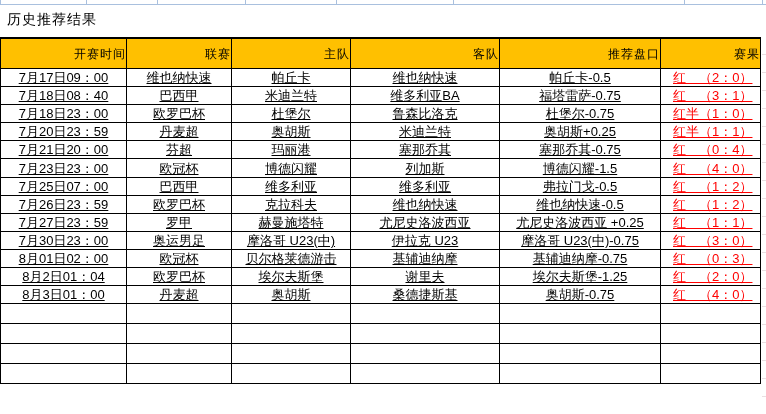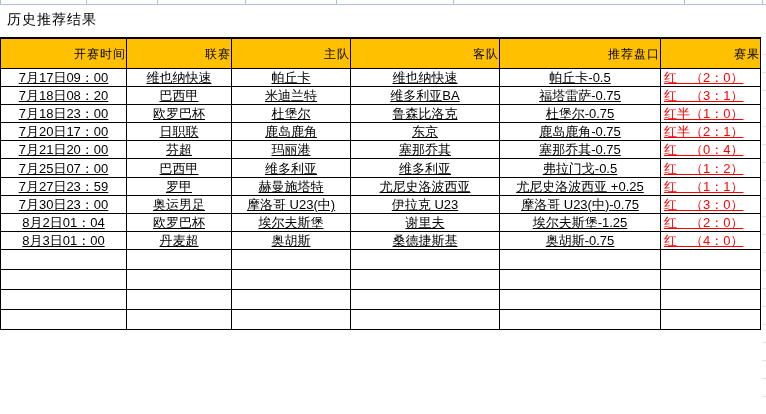--- a/index.html
+++ b/index.html
@@ -21,21 +21,21 @@
   .grid th,.grid td{
     border:1px solid #000;padding:0;overflow:hidden;white-space:nowrap;
     line-height:1;vertical-align:middle;
   }
   .grid th{
     height:29px;background:var(--header-bg,#ffc000);
     font-size:12px;font-weight:normal;text-align:right;letter-spacing:1px;
   }
   .grid td{height:17.1px;font-size:13px;text-align:center;}
   .grid td.filled{text-decoration:underline;}
-  .grid td.result{color:var(--result-red,#f00);text-align:left;padding-left:3px;}
+  .grid td.result{color:var(--result-red,#f00);text-align:left;padding-left:12px;}
   .grid tr.empty td{height:19px;}
   
   .right-gutter{
     position:absolute;top:37px;left:762px;width:4px;height:377px;
     background:repeating-linear-gradient(to bottom,#ffffff 0 17px,#e4d6da 17px 18px);
     opacity:.8;
   }
 </style>
 </head>
 <body>
@@ -77,76 +77,100 @@
     <tbody id="tbody">
         <tr>
           <td class="filled">7月17日09：00</td>
           <td class="filled">维也纳快速</td>
           <td class="filled">帕丘卡</td>
           <td class="filled">维也纳快速</td>
           <td class="filled">帕丘卡-0.5</td>
           <td class="filled result">红　（2：0）</td>
         </tr>
         <tr>
-          <td class="filled">7月18日08：20</td>
+          <td class="filled">7月18日08：40</td>
           <td class="filled">巴西甲</td>
           <td class="filled">米迪兰特</td>
           <td class="filled">维多利亚BA</td>
           <td class="filled">福塔雷萨-0.75</td>
           <td class="filled result">红　（3：1）</td>
         </tr>
         <tr>
           <td class="filled">7月18日23：00</td>
           <td class="filled">欧罗巴杯</td>
           <td class="filled">杜堡尔</td>
           <td class="filled">鲁森比洛克</td>
           <td class="filled">杜堡尔-0.75</td>
           <td class="filled result">红半（1：0）</td>
         </tr>
         <tr>
-          <td class="filled">7月20日17：00</td>
-          <td class="filled">日职联</td>
-          <td class="filled">鹿岛鹿角</td>
-          <td class="filled">东京</td>
-          <td class="filled">鹿岛鹿角-0.75</td>
-          <td class="filled result">红半（2：1）</td>
+          <td class="filled">7月20日23：59</td>
+          <td class="filled">丹麦超</td>
+          <td class="filled">奥胡斯</td>
+          <td class="filled">米迪兰特</td>
+          <td class="filled">奥胡斯+0.25</td>
+          <td class="filled result">红半（1：1）</td>
         </tr>
         <tr>
           <td class="filled">7月21日20：00</td>
           <td class="filled">芬超</td>
           <td class="filled">玛丽港</td>
           <td class="filled">塞那乔其</td>
           <td class="filled">塞那乔其-0.75</td>
           <td class="filled result">红　（0：4）</td>
         </tr>
         <tr>
+          <td class="filled">7月23日23：00</td>
+          <td class="filled">欧冠杯</td>
+          <td class="filled">博德闪耀</td>
+          <td class="filled">列加斯</td>
+          <td class="filled">博德闪耀-1.5</td>
+          <td class="filled result">红　（4：0）</td>
+        </tr>
+        <tr>
           <td class="filled">7月25日07：00</td>
           <td class="filled">巴西甲</td>
           <td class="filled">维多利亚</td>
           <td class="filled">维多利亚</td>
           <td class="filled">弗拉门戈-0.5</td>
           <td class="filled result">红　（1：2）</td>
         </tr>
         <tr>
+          <td class="filled">7月26日23：59</td>
+          <td class="filled">欧罗巴杯</td>
+          <td class="filled">克拉科夫</td>
+          <td class="filled">维也纳快速</td>
+          <td class="filled">维也纳快速-0.5</td>
+          <td class="filled result">红　（1：2）</td>
+        </tr>
+        <tr>
           <td class="filled">7月27日23：59</td>
           <td class="filled">罗甲</td>
           <td class="filled">赫曼施塔特</td>
           <td class="filled">尤尼史洛波西亚</td>
           <td class="filled">尤尼史洛波西亚 +0.25</td>
           <td class="filled result">红　（1：1）</td>
         </tr>
         <tr>
           <td class="filled">7月30日23：00</td>
           <td class="filled">奥运男足</td>
           <td class="filled">摩洛哥 U23(中)</td>
           <td class="filled">伊拉克 U23</td>
           <td class="filled">摩洛哥 U23(中)-0.75</td>
           <td class="filled result">红　（3：0）</td>
         </tr>
         <tr>
+          <td class="filled">8月01日02：00</td>
+          <td class="filled">欧冠杯</td>
+          <td class="filled">贝尔格莱德游击</td>
+          <td class="filled">基辅迪纳摩</td>
+          <td class="filled">基辅迪纳摩-0.75</td>
+          <td class="filled result">红　（0：3）</td>
+        </tr>
+        <tr>
           <td class="filled">8月2日01：04</td>
           <td class="filled">欧罗巴杯</td>
           <td class="filled">埃尔夫斯堡</td>
           <td class="filled">谢里夫</td>
           <td class="filled">埃尔夫斯堡-1.25</td>
           <td class="filled result">红　（2：0）</td>
         </tr>
         <tr>
           <td class="filled">8月3日01：00</td>
           <td class="filled">丹麦超</td>

